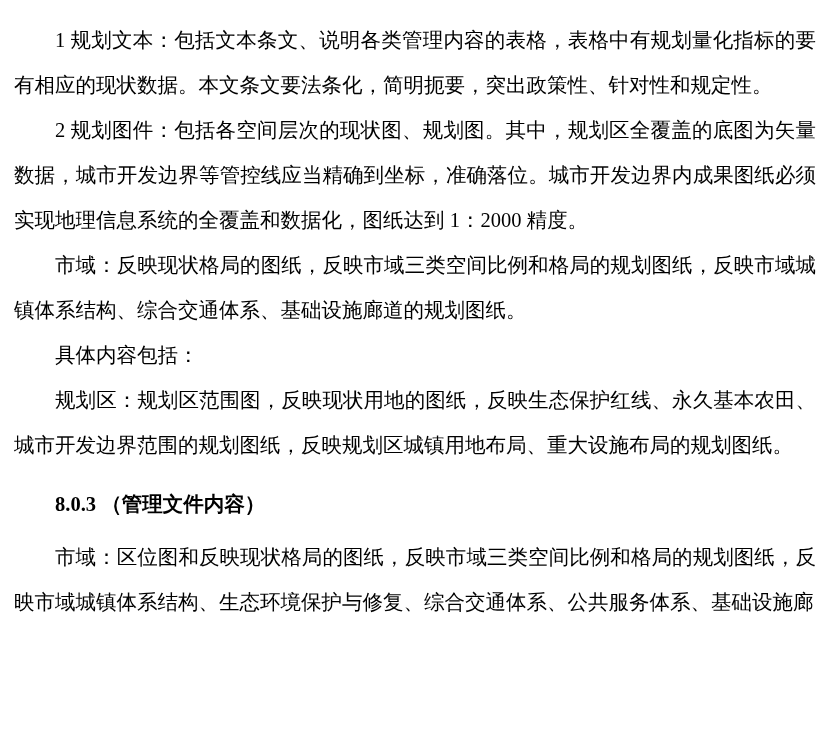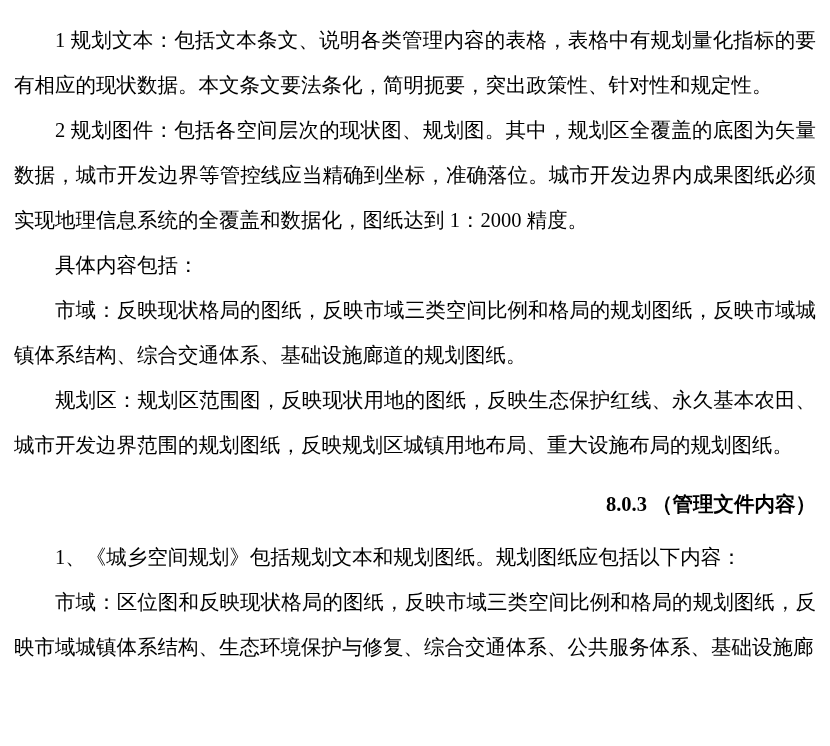--- a/index.html
+++ b/index.html
@@ -28,28 +28,27 @@
     margin: 0;
     text-indent: 2em;
     text-align: justify;
     text-justify: inter-character;
     word-break: break-all;
   }
   .para.heading {
     font-weight: bold;
     margin-top: 14px;
     margin-bottom: 8px;
-    text-align: right;
+    text-align: left;
   }
 </style>
 </head>
 <body>
 
 <div class="page">
   <p class="para">1 规划文本：包括文本条文、说明各类管理内容的表格，表格中有规划量化指标的要有相应的现状数据。本文条文要法条化，简明扼要，突出政策性、针对性和规定性。</p>
   <p class="para">2 规划图件：包括各空间层次的现状图、规划图。其中，规划区全覆盖的底图为矢量数据，城市开发边界等管控线应当精确到坐标，准确落位。城市开发边界内成果图纸必须实现地理信息系统的全覆盖和数据化，图纸达到 1：2000 精度。</p>
+  <p class="para">市域：反映现状格局的图纸，反映市域三类空间比例和格局的规划图纸，反映市域城镇体系结构、综合交通体系、基础设施廊道的规划图纸。</p>
   <p class="para">具体内容包括：</p>
-  <p class="para">市域：反映现状格局的图纸，反映市域三类空间比例和格局的规划图纸，反映市域城镇体系结构、综合交通体系、基础设施廊道的规划图纸。</p>
   <p class="para">规划区：规划区范围图，反映现状用地的图纸，反映生态保护红线、永久基本农田、城市开发边界范围的规划图纸，反映规划区城镇用地布局、重大设施布局的规划图纸。</p>
   <p class="para heading">8.0.3 （管理文件内容）</p>
-  <p class="para">1、《城乡空间规划》包括规划文本和规划图纸。规划图纸应包括以下内容：</p>
   <p class="para">市域：区位图和反映现状格局的图纸，反映市域三类空间比例和格局的规划图纸，反映市域城镇体系结构、生态环境保护与修复、综合交通体系、公共服务体系、基础设施廊</p>
 </div>
 
 </body></html>

